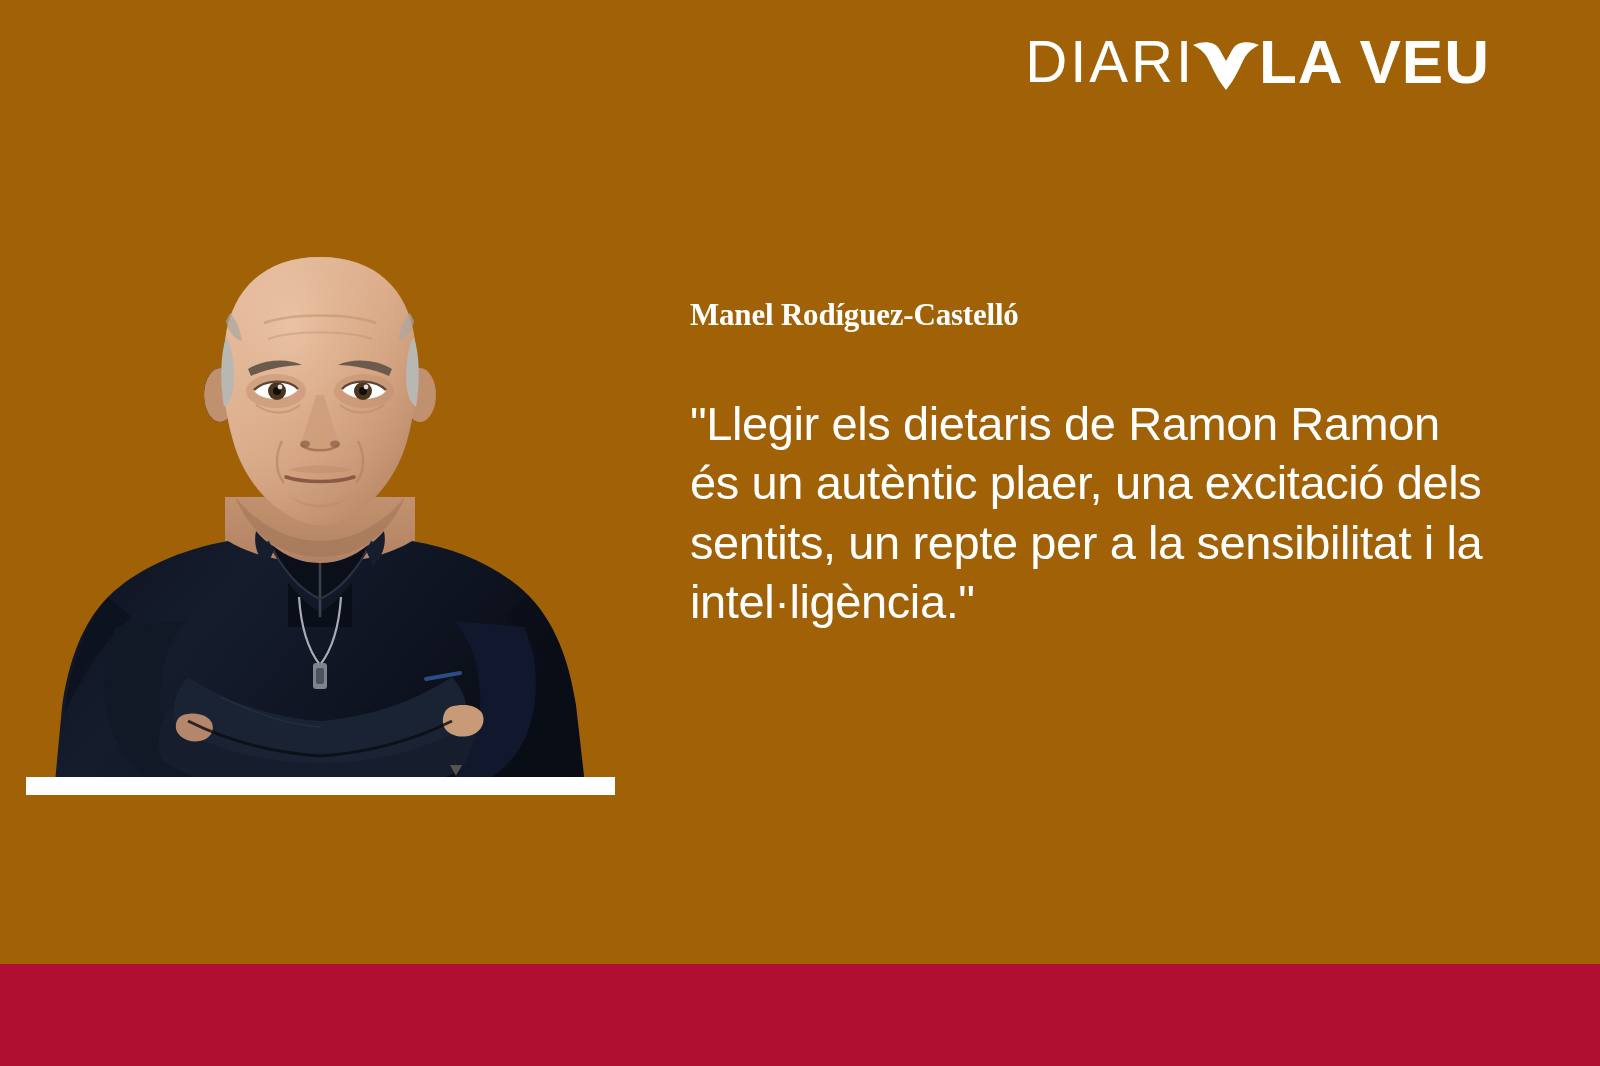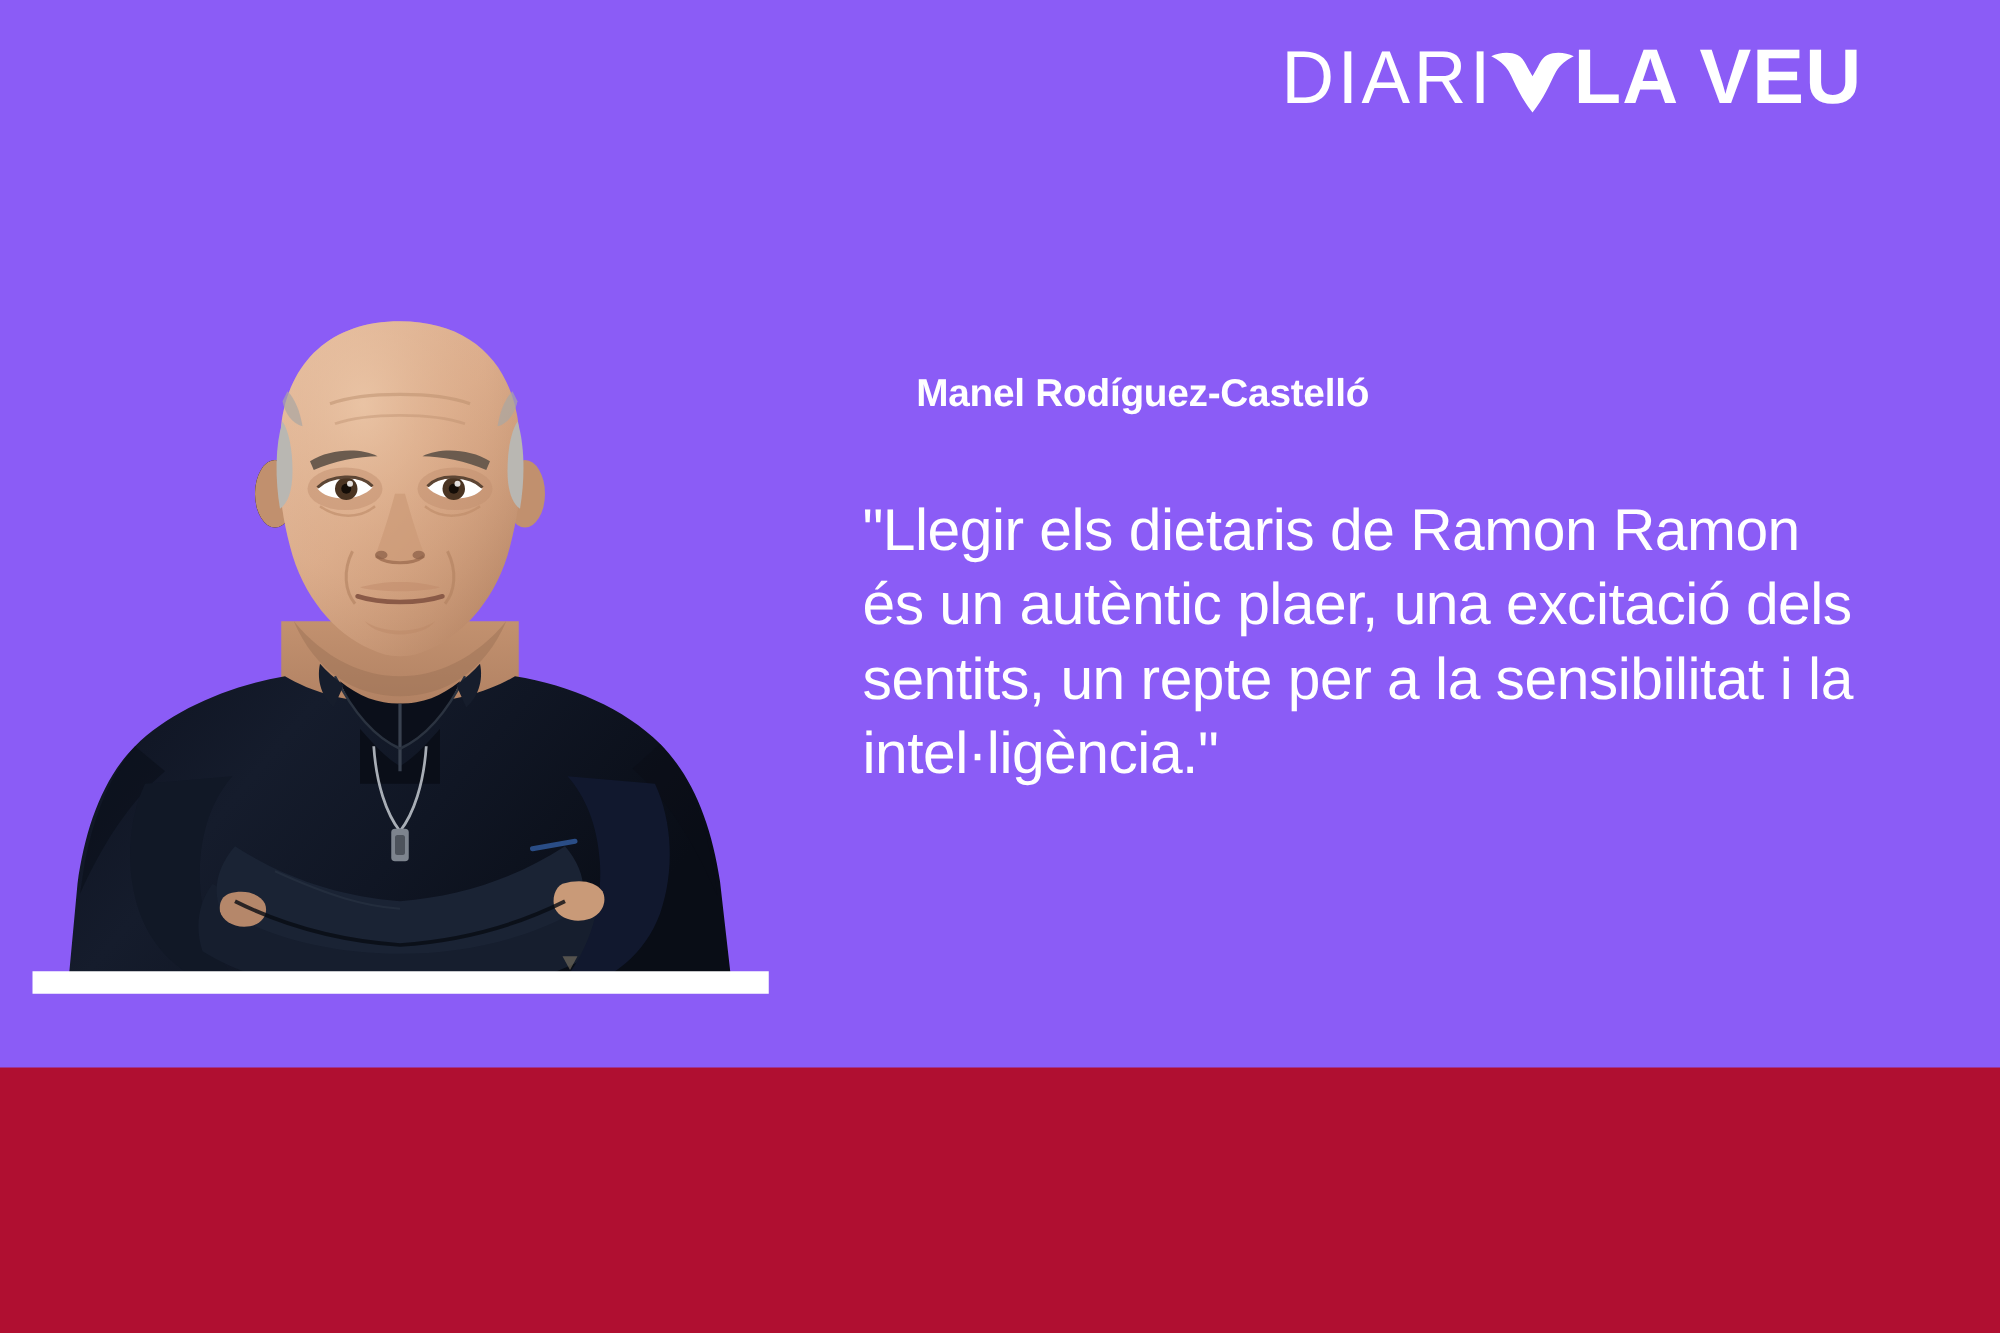--- a/index.html
+++ b/index.html
@@ -4,22 +4,22 @@
 <style>
   * { margin:0; padding:0; box-sizing:border-box; }
   html, body {
     width:1600px; height:1066px;
     overflow:hidden;
     background:#B00F31;
     font-family:"Liberation Sans", sans-serif;
   }
   .canvas {
     position:relative;
-    width:1600px; height:854px;
-    background:#8b5cf6;
+    width:1600px; height:964px;
+    background:#a16207;
     overflow:hidden;
   }
 
   
   .logo {
     position:absolute;
     right:110px;
     top:32px;
     width:500px;
     height:96px;
@@ -95,27 +95,26 @@
   }
 
   
   .text-block {
     position:absolute;
     left:690px;
     top:298px;
     width:800px;
   }
   .byline {
-    font-family:Liberation Sans, sans-serif;
+    font-family:Liberation Serif, serif;
     font-size:31px;
     font-weight:bold;
     color:#ffffff;
     letter-spacing:-0.2px;
     line-height:1.1;
-    margin-left:43px;
   }
   .quote {
     margin-top:62px;
     font-family:"Liberation Sans", sans-serif;
     font-size:47px;
     font-weight:400;
     color:#ffffff;
     line-height:1.26;
     letter-spacing:-0.4px;
     width:800px;

